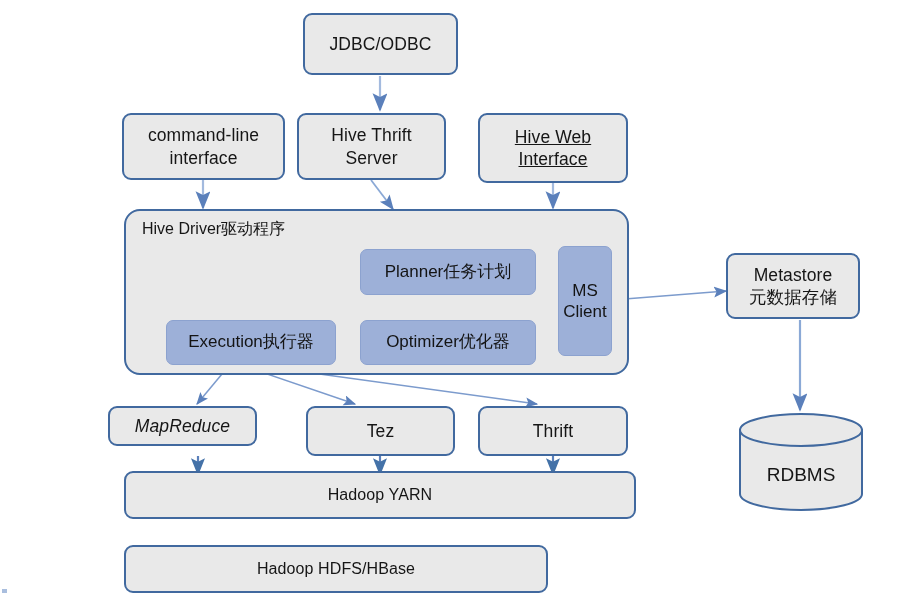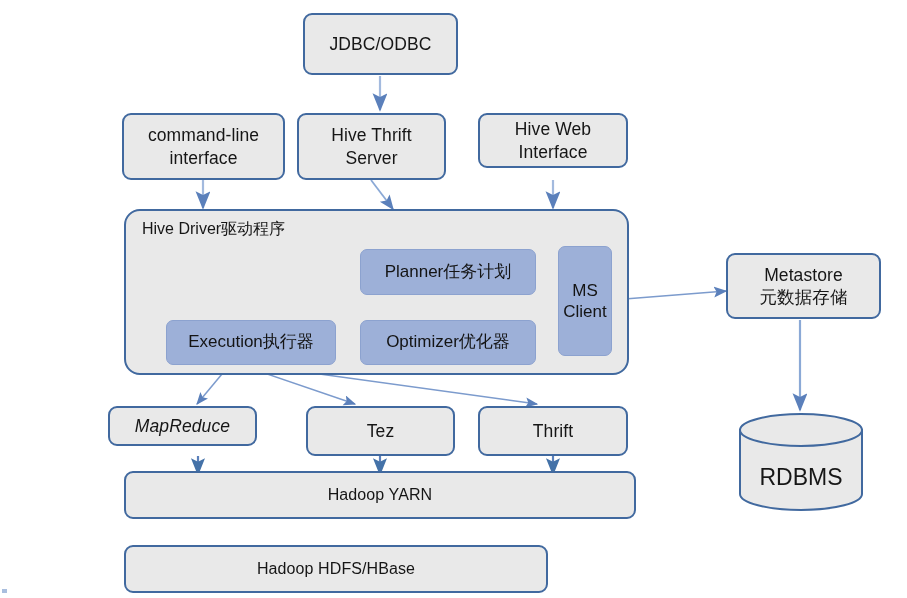--- a/index.html
+++ b/index.html
@@ -76,21 +76,21 @@
     z-index: 4;
   }
   .cyl {
     position: absolute;
     z-index: 3;
   }
   .cyl-label {
     position: absolute;
     width: 100%;
     text-align: center;
-    font-size: 23px;
+    font-size: 19px;
     color: #161616;
     top: 52px;
   }
   .artifact {
     position: absolute;
     width: 5px;
     height: 4px;
     background: #a9bede;
     z-index: 2;
   }
@@ -142,21 +142,21 @@
     </span>
   </div>
 
   <div class="node" style="left:297px; top:113px; width:149px; height:67px;">
     <span>
       <span>Hive Thrift</span><br>
       <span>Server</span>
     </span>
   </div>
 
-  <div class="node" style="left:478px; top:113px; width:150px; height:55px;">
+  <div class="node" style="left:478px; top:113px; width:150px; height:70px;text-decoration:underline;">
     <span>
       <span>Hive Web</span><br>
       <span>Interface</span>
     </span>
   </div>
 
   <div class="driver" style="left:124px; top:209px; width:505px; height:166px;">
     <div class="driver-title">Hive Driver驱动程序</div>
   </div>
 
@@ -173,21 +173,21 @@
     <span>Optimizer优化器</span>
   </div>
 
   <div class="subnode" style="left:558px; top:246px; width:54px; height:110px; line-height:1.25;">
     <span>
       <span>MS</span><br>
       <span>Client</span>
     </span>
   </div>
 
-  <div class="node" style="left:726px; top:253px; width:155px; height:66px;">
+  <div class="node" style="left:726px; top:253px; width:134px; height:66px;">
     <span>
       <span>Metastore</span><br>
       <span>元数据存储</span>
     </span>
   </div>
 
   <div class="cyl" style="left:738px; top:412px; width:126px; height:100px;">
     <svg width="126" height="100" viewBox="0 0 126 100">
       <path d="M2,18 L2,82 A61,16 0 0 0 124,82 L124,18 Z" fill="#e9e9e9" stroke="#41699f" stroke-width="2"></path>
       <ellipse cx="63" cy="18" rx="61" ry="16" fill="#e9e9e9" stroke="#41699f" stroke-width="2"></ellipse>

